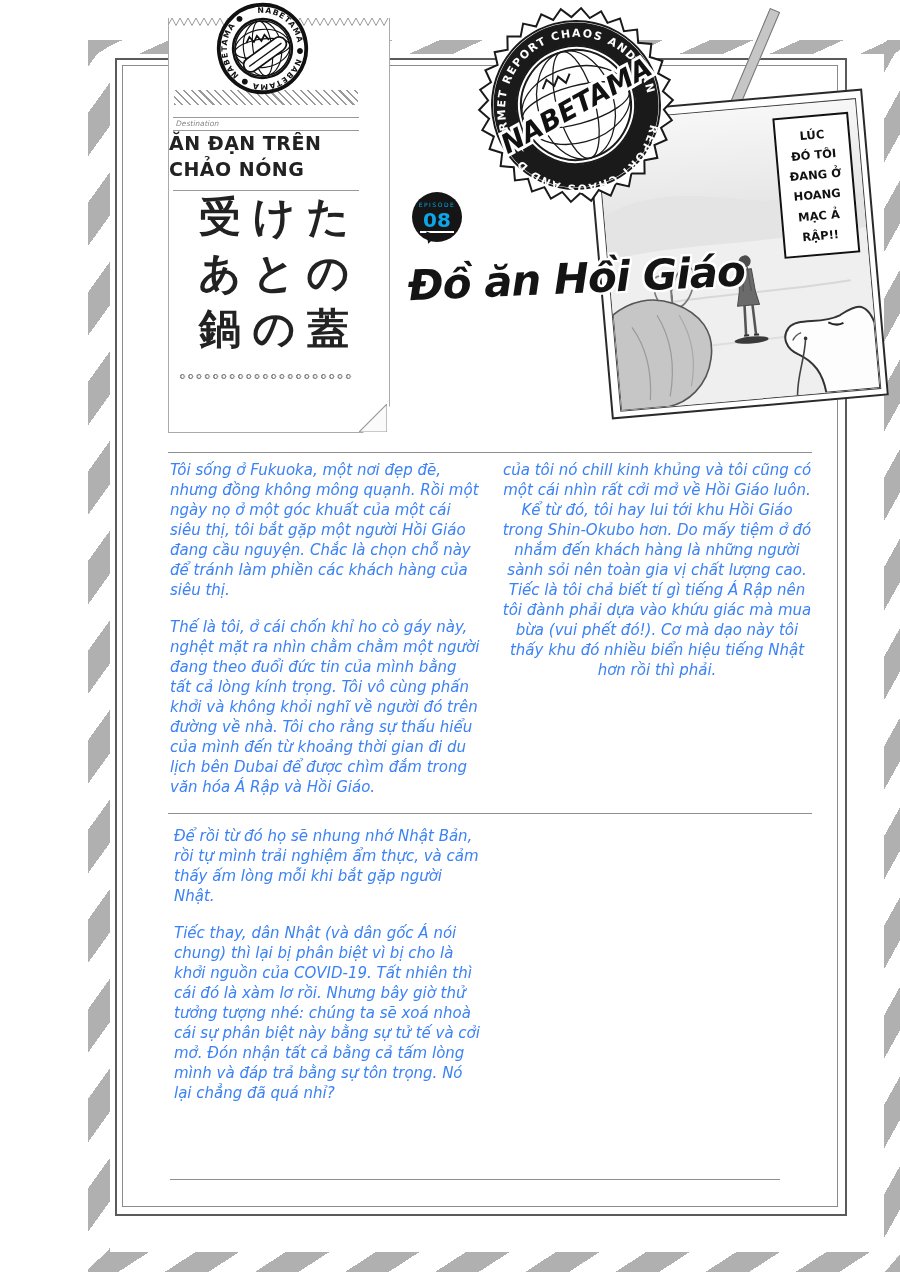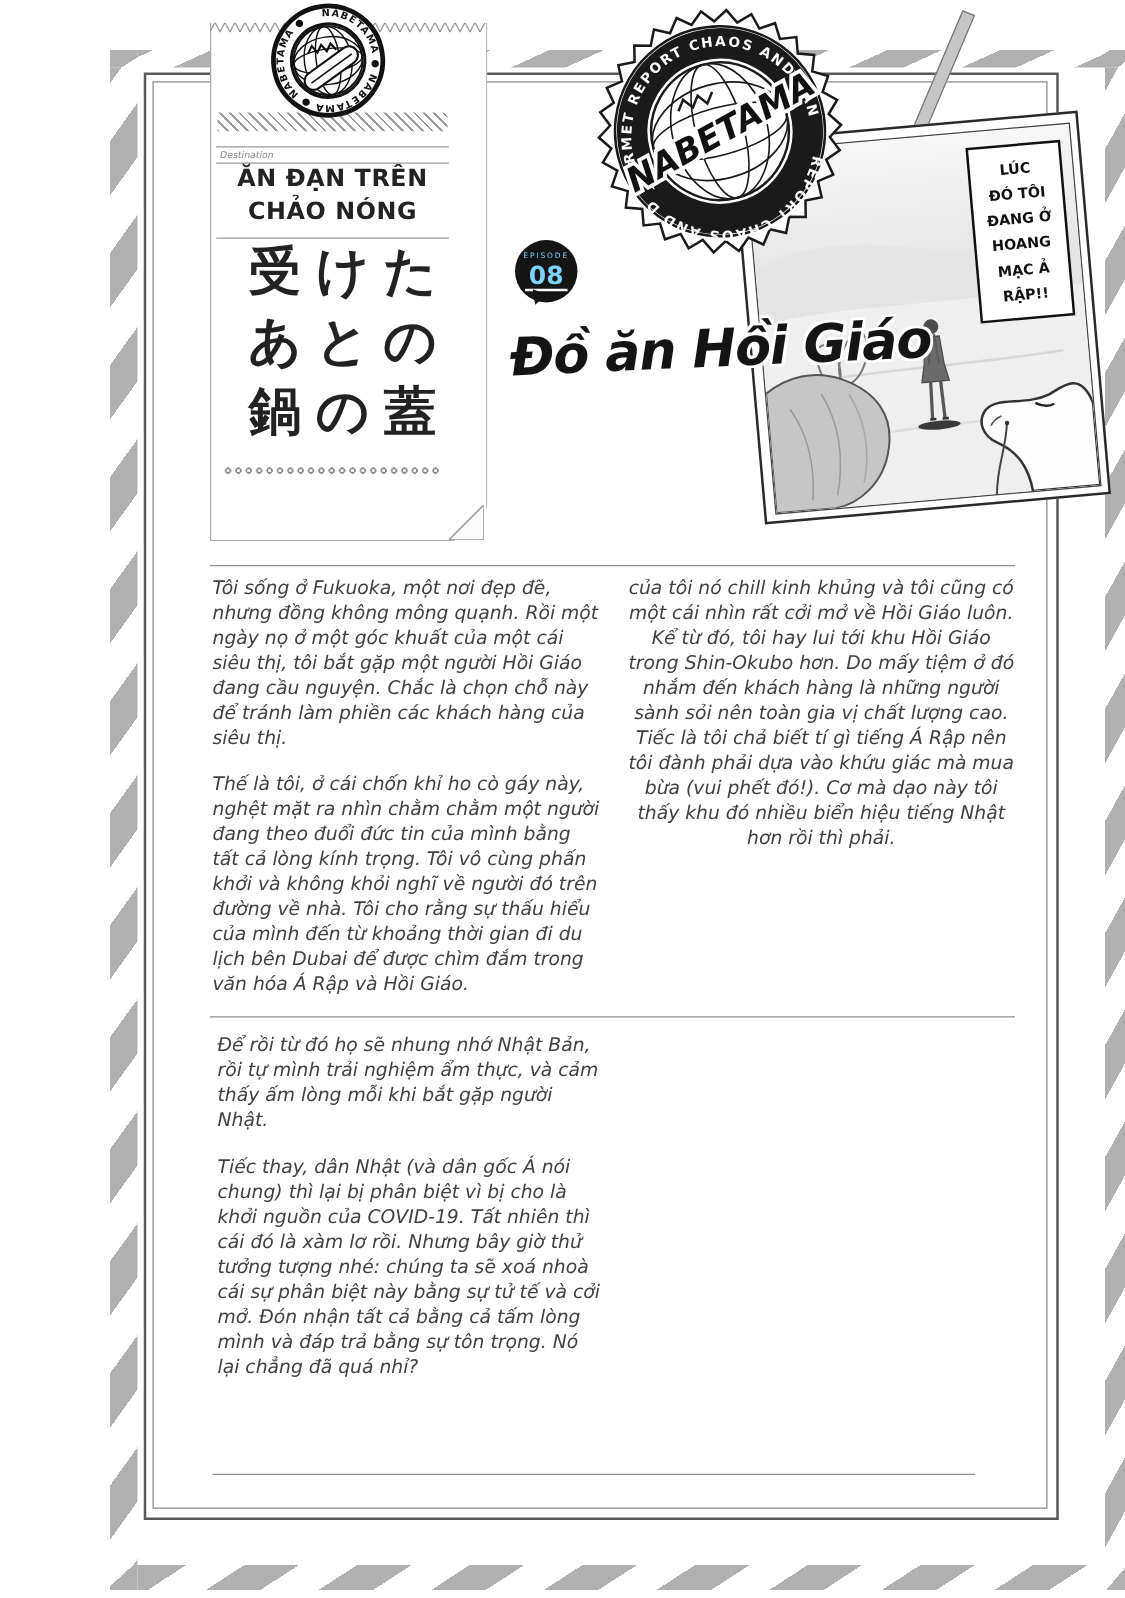--- a/index.html
+++ b/index.html
@@ -29,21 +29,21 @@
   
   .ticket{position:absolute;left:168px;top:18px;width:220px;height:414px;background:#fff;
     border:1px solid #aaa;border-top:none;z-index:4;
     clip-path:polygon(0 0,100% 0,100% calc(100% - 27px),calc(100% - 27px) 100%,0 100%);}
   .ticket .zigzag{position:absolute;left:-1px;top:-1px;width:222px;height:9px;}
   .hatch{position:absolute;left:5px;top:72px;right:31px;height:15px;
     background:repeating-linear-gradient(45deg,#9a9a9a 0 1.5px,#fff 1.5px 5.5px);}
   .dest-row{position:absolute;left:4px;top:99px;right:30px;height:12px;
     border-top:1px solid #999;border-bottom:1px solid #999;
     font-size:7.5px;color:#888;line-height:12px;padding-left:3px;font-style:italic;}
-  .ticket-heading{position:absolute;left:0;top:113px;right:26px;text-align:center;
+  .ticket-heading{position:absolute;left:0;top:113px;right:26px;
     font-weight:bold;font-size:19px;line-height:1.35;letter-spacing:.5px;color:#222;}
   .heading-underline{position:absolute;left:4px;top:172px;right:30px;border-top:1px solid #999;}
   .jp-grid{position:absolute;left:24px;top:176px;width:162px;display:grid;
     grid-template-columns:repeat(3,1fr);row-gap:10px;justify-items:center;
     font-size:42px;font-weight:bold;line-height:1.1;color:#222;
     font-family:"DejaVu Sans",sans-serif;}
   .dots{position:absolute;left:10px;top:355px;width:174px;height:7px;
     background-image:radial-gradient(circle at 3.5px 3.5px,#fff 1.1px,#888 1.3px 2.4px,transparent 2.6px);
     background-size:8.3px 7px;background-repeat:repeat-x;}
   .fold{position:absolute;right:0;bottom:0;width:28px;height:28px;z-index:5;}
@@ -53,21 +53,21 @@
     transform:rotate(-8deg);}
   .small-stamp text{font-family:"DejaVu Sans",sans-serif;}
 
   
   .big-stamp{position:absolute;left:474px;top:3px;width:204px;height:204px;z-index:5;
     transform:rotate(-15deg);}
   .big-stamp text{font-family:"DejaVu Sans",sans-serif;}
 
   
   .badge{position:absolute;left:412px;top:192px;width:50px;height:50px;border-radius:50%;
-    background:#151515;color:#7dd3fc;display:flex;flex-direction:column;align-items:center;
+    background:#151515;color:#0ea5e9;display:flex;flex-direction:column;align-items:center;
     justify-content:center;z-index:3;}
   .badge .ep{font-size:6px;letter-spacing:1.5px;line-height:1;margin-bottom:2px;}
   .badge .num{font-size:20px;font-weight:bold;line-height:1.05;border-bottom:2px solid #fff;padding:0 3px;}
   .badge::after{content:"";position:absolute;left:11px;bottom:-8px;
     border:6px solid transparent;border-top:11px solid #151515;transform:rotate(20deg);}
 
   
   .title{position:absolute;left:408px;top:254px;z-index:6;font-size:42px;font-weight:bold;
     font-style:italic;letter-spacing:-1px;color:#141414;transform:rotate(-2.5deg);
     text-shadow:-2px 0 0 #fff,2px 0 0 #fff,0 -2px 0 #fff,0 2px 0 #fff,
@@ -75,21 +75,21 @@
 
   
   .photo{position:absolute;left:598px;top:100px;width:278px;height:308px;background:#fff;
     border:2px solid #2a2a2a;padding:7px;box-sizing:border-box;transform:rotate(-5deg);z-index:3;}
   .photo-inner{position:relative;width:100%;height:100%;border:1px solid #444;overflow:hidden;background:#f2f2f2;}
   .speech{position:absolute;right:8px;top:12px;width:68px;background:#fff;border:2px solid #111;
     padding:8px 2px;text-align:center;font-weight:bold;font-size:11.5px;line-height:1.75;color:#111;}
 
   
   .col{position:absolute;width:310px;font-style:italic;font-size:15px;line-height:20px;
-    color:#404040;z-index:2;}
+    color:#3b82f6;z-index:2;}
   .col p{margin:0 0 17px 0;}
   .col-left-top{left:170px;top:460px;}
   .col-right-top{left:502px;top:460px;text-align:center;}
   .col-right-top p.gap{margin-top:28px;}
   .col-left-bottom{left:174px;top:826px;}
 </style>
 </head>
 <body>
 
 <div class="page">

